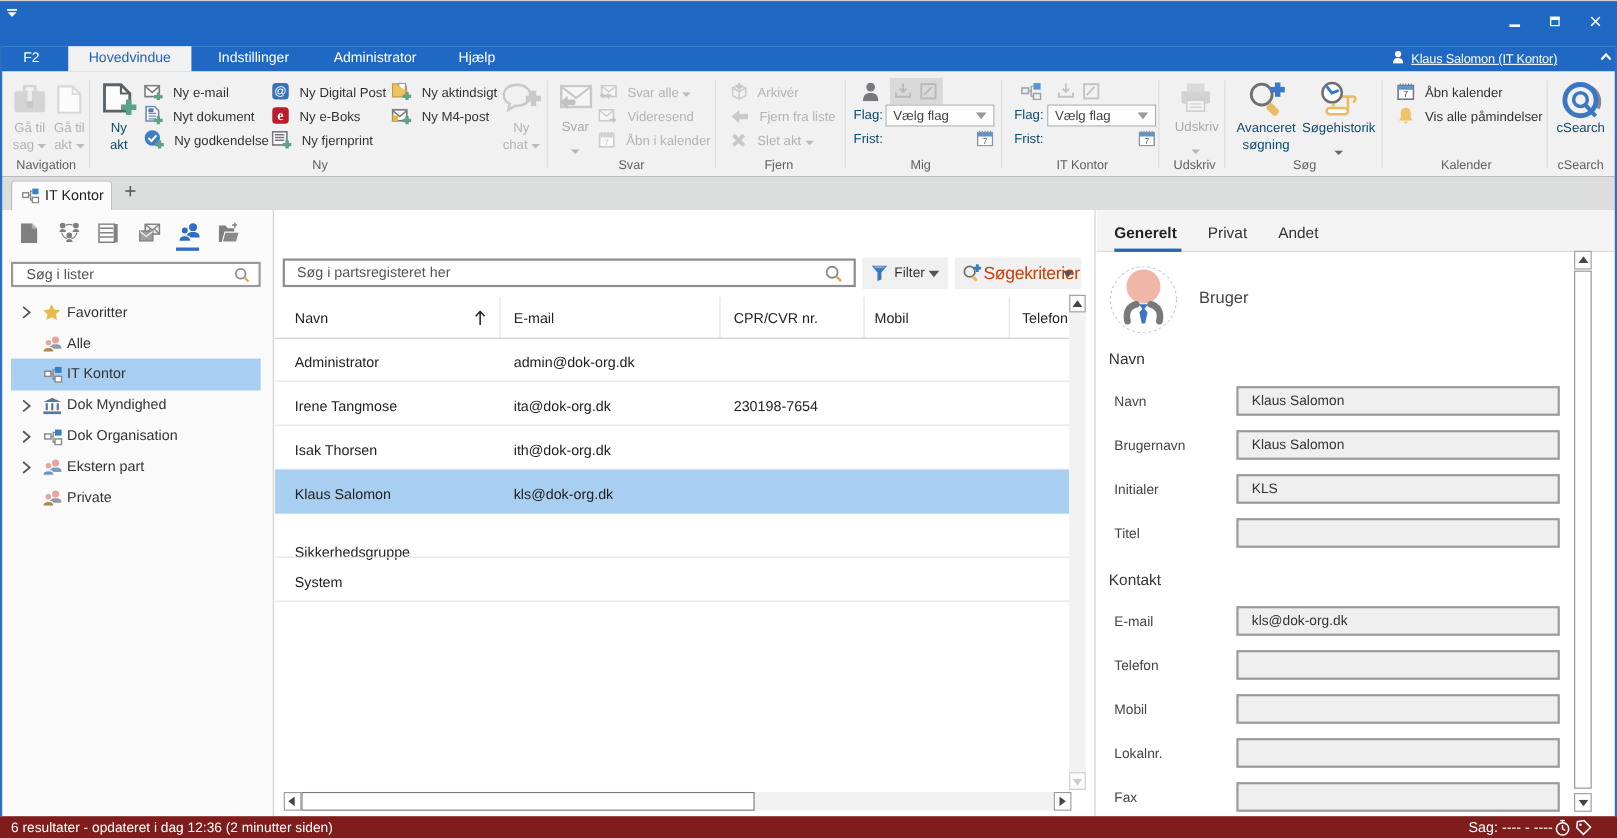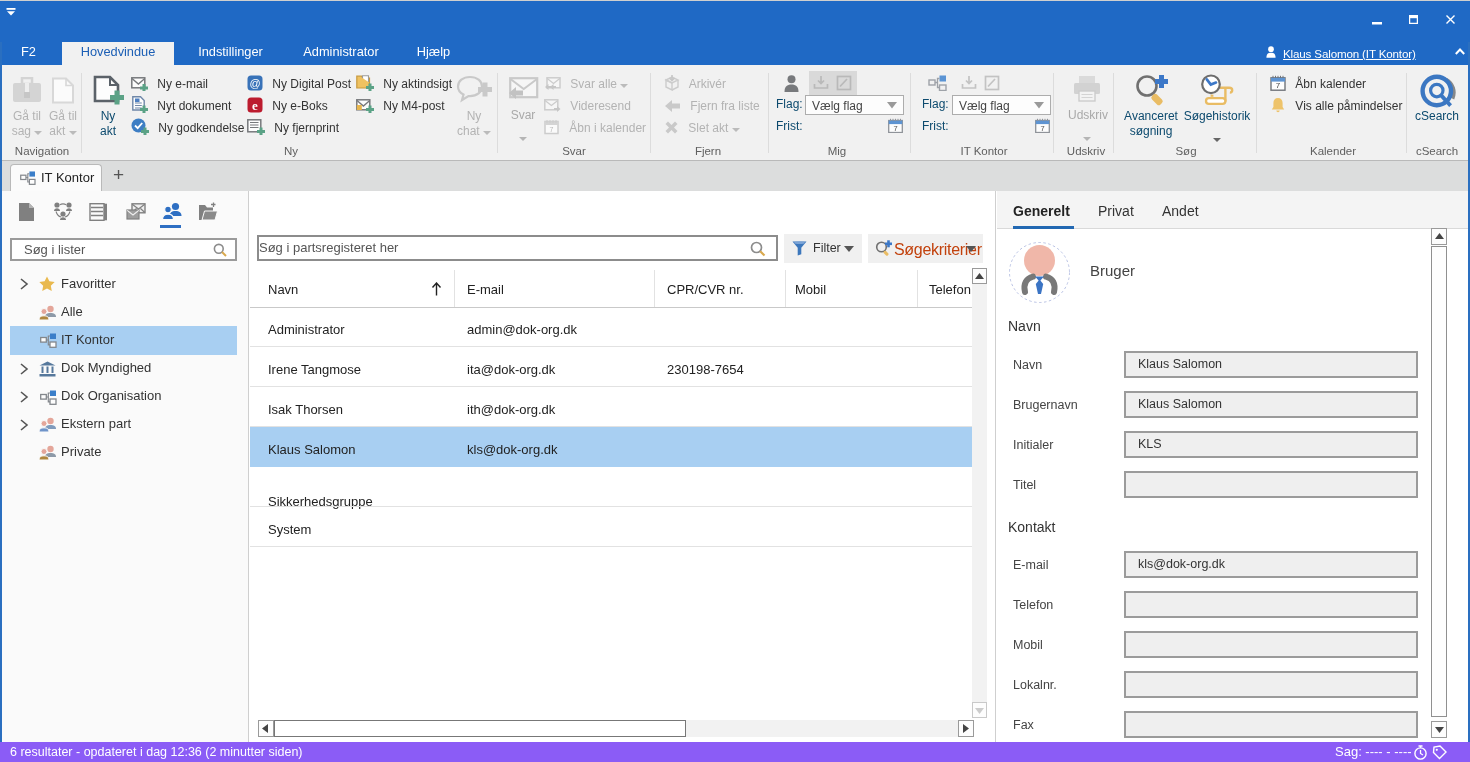--- a/index.html
+++ b/index.html
@@ -36,21 +36,21 @@
 .searchbox { position:absolute; background:#ffffff; border:1px solid #8c8c8c; color:#555; font-size:13px; }
 
 .hline { position:absolute; background:#e2e2e2; height:1px; }
 .vline { position:absolute; background:#e2e2e2; width:1px; }
 .cell { position:absolute; font-size:13px; color:#222; white-space:nowrap; }
 
 .flabel { position:absolute; left:1013px; font-size:12.5px; color:#444; }
 .finput { position:absolute; left:1124px; width:294px; height:27px; background:#efefef; border:2px solid #9b9b9b; font-size:12.5px; color:#333; line-height:23px; padding-left:12px; }
 .fhead { position:absolute; left:1008px; font-size:14px; color:#333; }
 
-#statusbar { left:0; top:742px; width:1470px; height:20px; background:#8b5cf6; color:#ffffff; font-size:12px; line-height:20px; }
+#statusbar { left:0; top:742px; width:1470px; height:20px; background:#7f1d1d; color:#ffffff; font-size:12px; line-height:20px; }
 
 #bl { left:0; top:42px; width:2px; height:700px; background:#2a6fc0; }
 #br { left:1468px; top:42px; width:2px; height:700px; background:#2a6fc0; }
 </style>
 </head>
 <body>
 <div class="abs" style="left:0;top:0;width:1470px;height:1px;background:#cfcfcf;z-index:5;"></div>
 <div class="abs" id="titlebar">
   <svg class="abs" style="left:6px;top:8px" width="10" height="8" viewBox="0 0 10 8">
       <rect x="0.5" y="0" width="9" height="1.8" fill="#fff"></rect>
@@ -508,21 +508,21 @@
   </svg>
 <div class="abs treerow" style="left:61px;top:410px;">Ekstern part</div>
 <svg class="abs" style="left:39px;top:445px" width="17" height="16" viewBox="0 0 17 16">
     <circle cx="11.5" cy="4" r="3.2" fill="#e4a69a"></circle>
     <path d="M6 12 C6 9 8 8 11.5 8 C15 8 17 9 17 12 Z" fill="#8d9aa8"></path>
     <circle cx="5" cy="6.5" r="3" fill="#e4a69a" stroke="#fafafa" stroke-width="1"></circle>
     <path d="M0 15 C0 11.8 1.8 10.8 5 10.8 C8.2 10.8 10 11.8 10 15 Z" fill="#b0873f" stroke="#fafafa" stroke-width="1"></path>
   </svg>
 <div class="abs treerow" style="left:61px;top:438px;">Private</div>
 
-<div class="searchbox" style="left:257px;top:235px;width:521px;height:26px;border-width:2px;border-color:#8c8c8c;line-height:22px;"><span style="">Søg i partsregisteret her</span>
+<div class="searchbox" style="left:257px;top:235px;width:521px;height:26px;border-width:2px;border-color:#8c8c8c;line-height:22px;"><span style="margin-left:11px;">Søg i partsregisteret her</span>
   <svg style="position:absolute;right:10px;top:4px;" width="16" height="16" viewBox="0 0 16 16">
       <circle cx="6.5" cy="6.5" r="5" fill="none" stroke="#8c8c8c" stroke-width="1.7"></circle>
       <path d="M10.2 10.2 L14.5 14.5" stroke="#d9a94e" stroke-width="2.2"></path>
     </svg>
 </div>
 <div class="abs" style="left:784px;top:234px;width:78px;height:29px;background:#f0f0f0;">
   <svg style="position:absolute;left:8px;top:7px;" width="15" height="15" viewBox="0 0 15 15">
       <path d="M0.5 0.5 L14.5 0.5 L9.3 6.8 L9.3 13.2 L5.7 14.5 L5.7 6.8 Z" fill="#3c77bc"></path>
       <ellipse cx="7.5" cy="1.8" rx="5.4" ry="1.2" fill="#7aa3d6"></ellipse>
     </svg>

